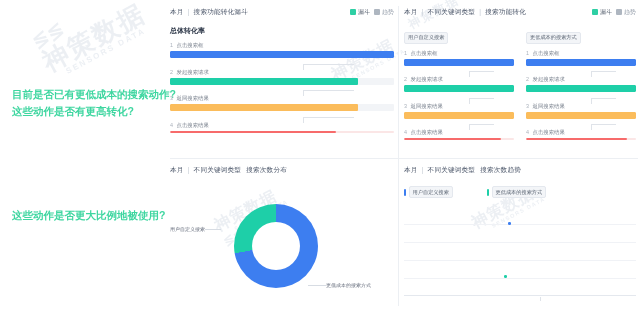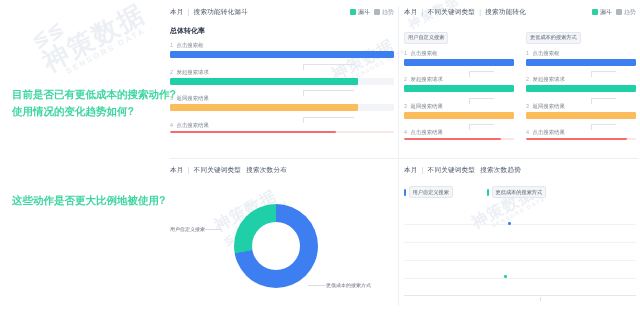--- a/index.html
+++ b/index.html
@@ -22,21 +22,21 @@
   .wm .wm-mark { font-size: 20px; display:block; margin-top: -4px; }
   .wm.small .wm-cn { font-size: 16px; letter-spacing: 1px; }
   .wm.small .wm-en { font-size: 5.5px; letter-spacing: 1.4px; }
   .wm.small .wm-mark { font-size: 13px; }
   .wm.tiny .wm-cn { font-size: 12px; }
 
   
   .qblock { position: absolute; left: 12px; color: #3ed6a0; font-weight: 700; }
   .qblock .qline { font-size: 10.5px; line-height: 17px; white-space: nowrap; }
   #q-upper { top: 86px; }
-  #q-lower { top: 192px; }
+  #q-lower { top: 207px; }
 
   
   .v-divider { position: absolute; left: 398px; top: 6px; width: 1px; height: 300px; background: #eceff3; }
   .h-divider { position: absolute; left: 170px; top: 158px; width: 468px; height: 1px; background: #eceff3; }
 
   
   .panel { position: absolute; }
   #panel-funnel-overall { left: 170px; top: 6px; width: 224px; height: 148px; }
   #panel-funnel-bykeyword { left: 404px; top: 6px; width: 232px; height: 148px; }
   #panel-donut { left: 170px; top: 164px; width: 224px; height: 145px; }
@@ -134,21 +134,21 @@
   </div>
   <div class="wm tiny" style="left:406px; top:6px;">
     <span class="wm-cn">神策数据</span>
   </div>
 
   <div class="v-divider"></div>
   <div class="h-divider"></div>
 
   <div class="qblock" id="q-upper">
     <div class="qline">目前是否已有更低成本的搜索动作?</div>
-    <div class="qline">使用情况的变化趋势如何?</div>
+    <div class="qline">这些动作是否有更高转化?</div>
   </div>
   <div class="qblock" id="q-lower">
     <div class="qline">这些动作是否更大比例地被使用?</div>
   </div>
 
   <div class="panel" id="panel-funnel-overall">
     <div class="panel-head">
       <div class="panel-title">
         <span>本月</span>
         <span class="sep">|</span>

